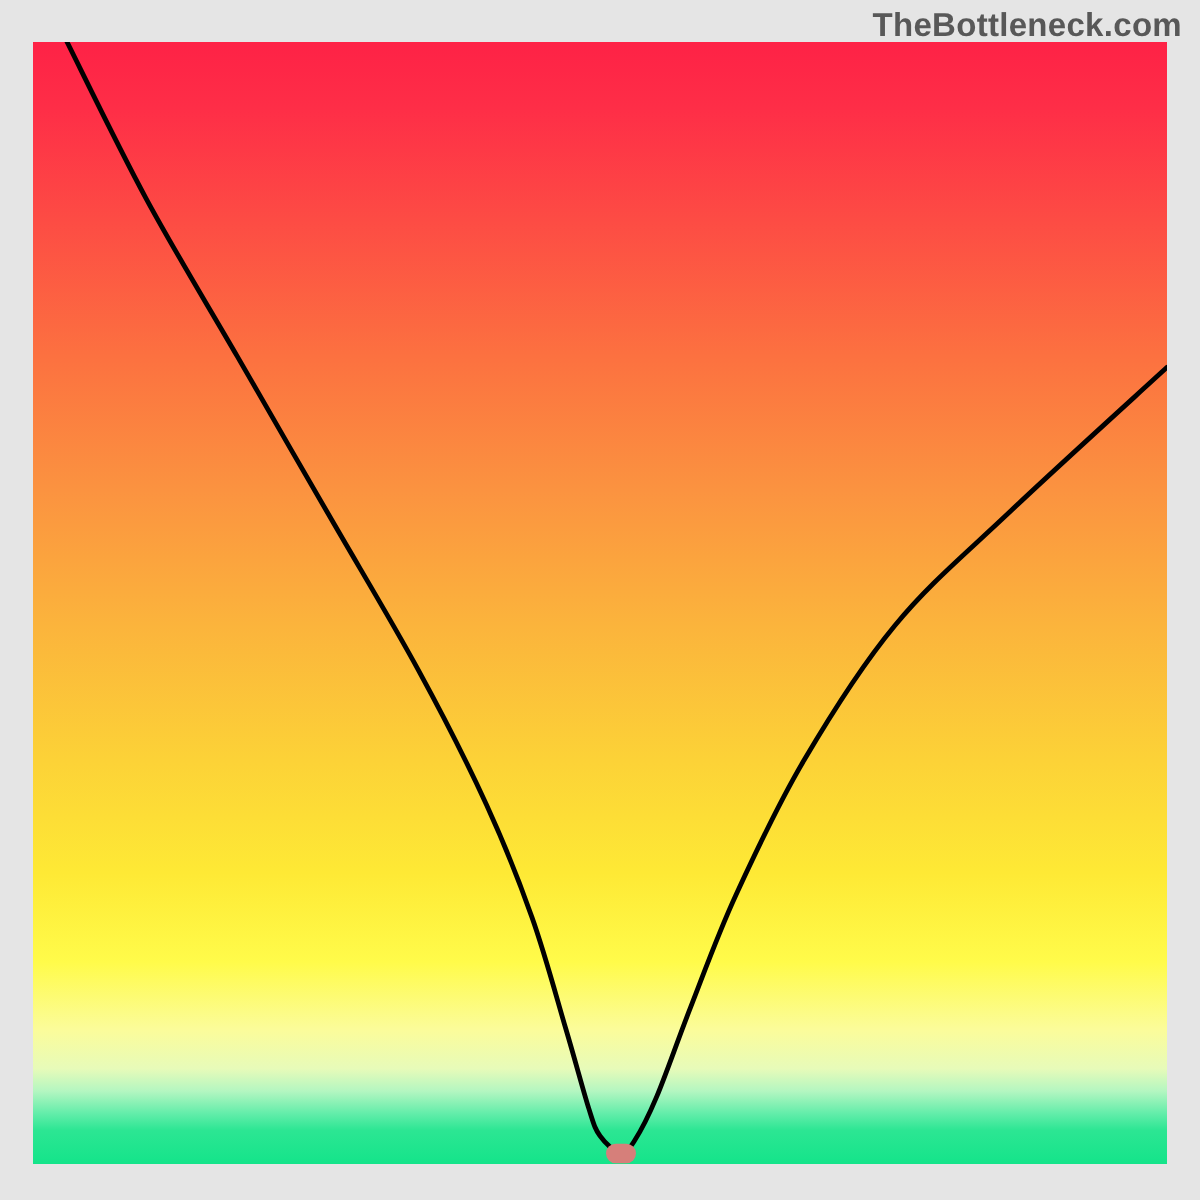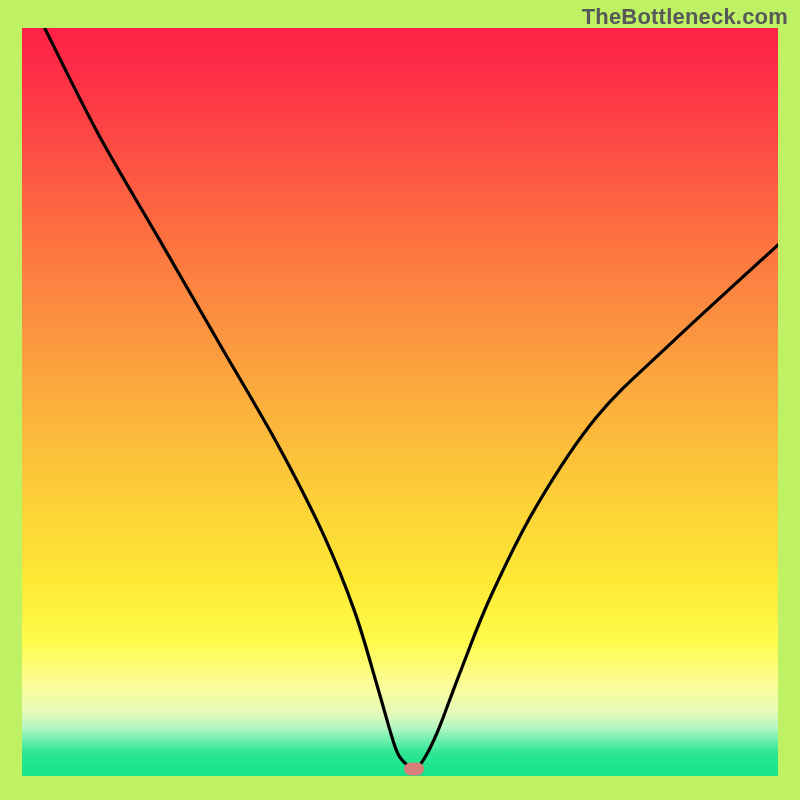--- a/index.html
+++ b/index.html
@@ -8,21 +8,21 @@
     width: 800px;
     height: 800px;
     background: #000;
     font-family: Arial, Helvetica, sans-serif;
     overflow: hidden;
   }
   .frame {
     position: relative;
     width: 800px;
     height: 800px;
-    background: #bef264;
+    background: #e5e5e5;
   }
   .watermark {
     position: absolute;
     top: 4px;
     right: 12px;
     color: #585858;
     font-size: 22px;
     font-weight: 600;
     letter-spacing: 0.2px;
     z-index: 4;

